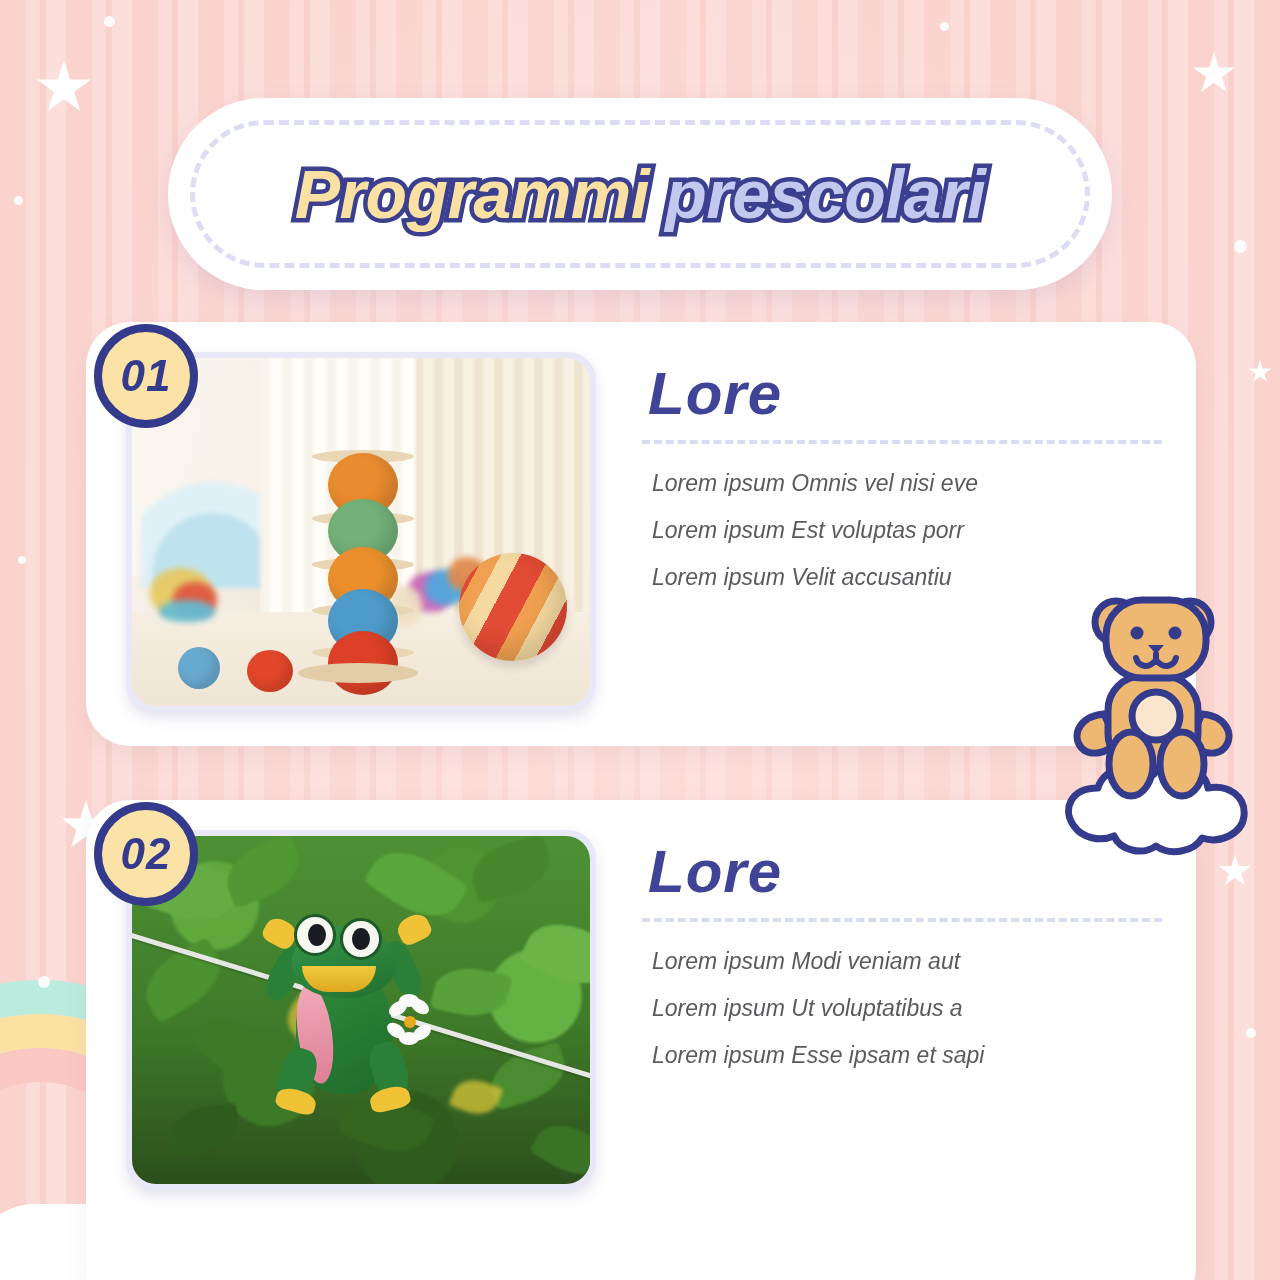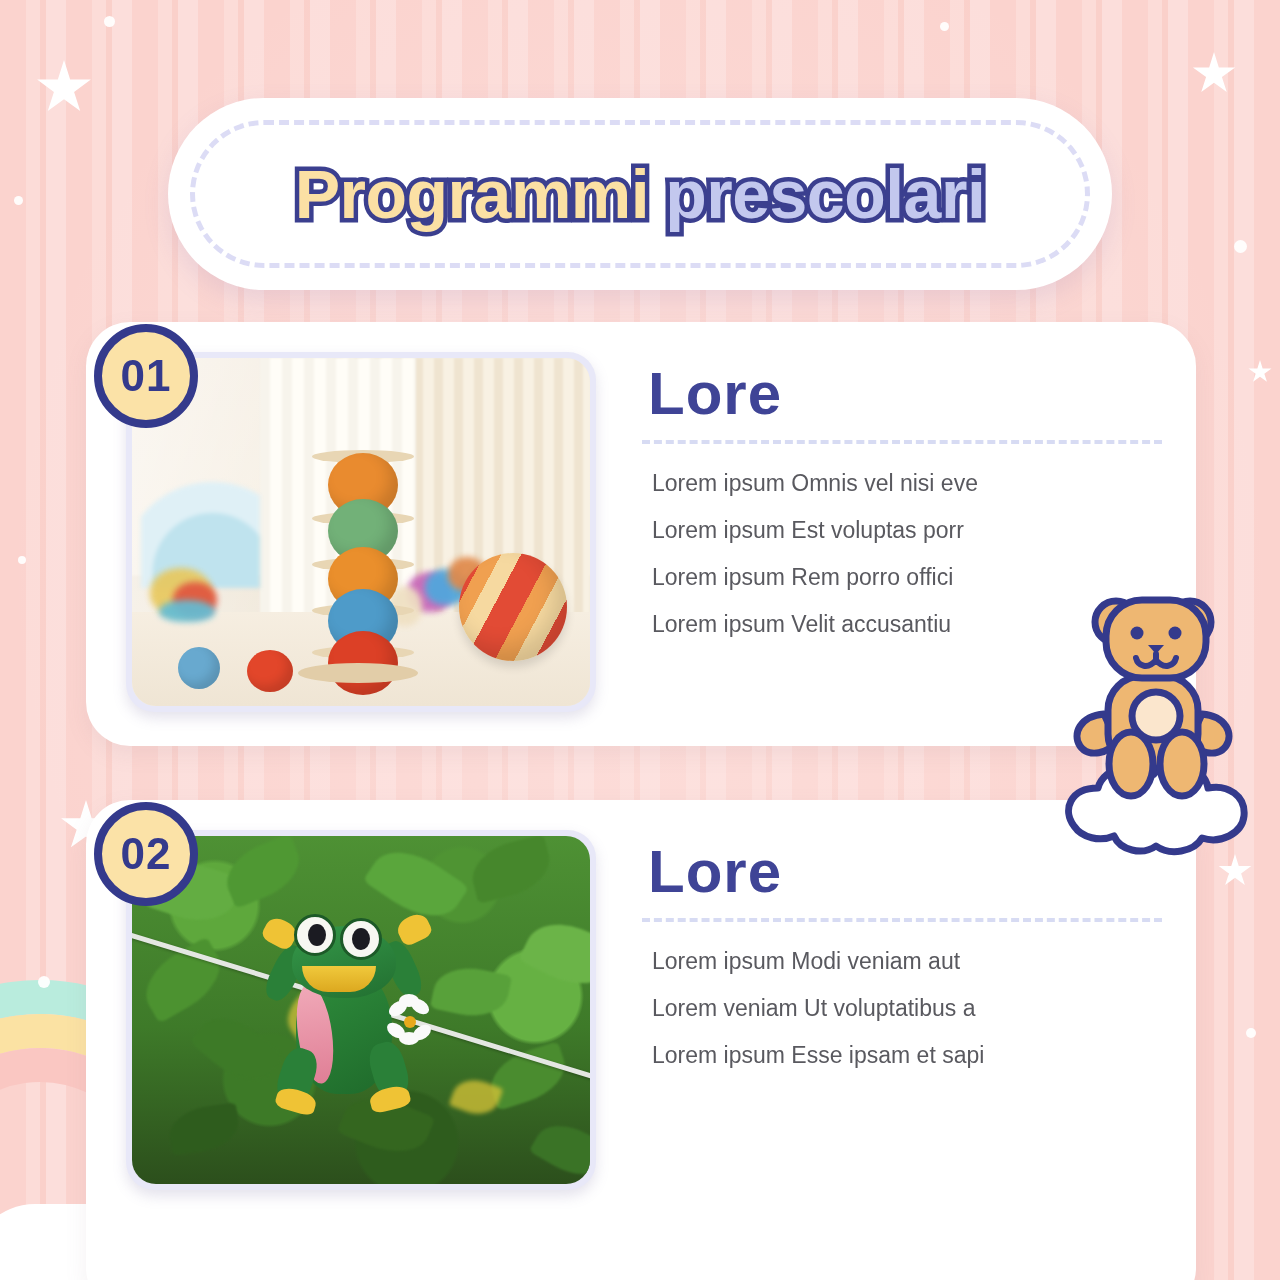--- a/index.html
+++ b/index.html
@@ -10,20 +10,21 @@
     overflow: hidden;
     font-family: "Liberation Sans", sans-serif;
   }
 
   #stage {
     position: relative;
     width: 1280px;
     height: 1280px;
     background: #fbd5d0;
     overflow: hidden;
+    font-style: italic;
   }
 
   
   .bg-stripes {
     position: absolute;
     inset: 0;
     background:
       repeating-linear-gradient(
         to right,
         #fbd3ce 0px,
@@ -455,21 +456,20 @@
         <div class="smallball" style="left:25%; bottom:4%; width:46px; height:42px; background:#e2462a;"></div>
       </div>
     </div>
 
     <div class="col">
       <div class="col-title">Lore</div>
       <div class="col-rule"></div>
       <ul class="bullets">
         <li>Lorem ipsum Omnis vel nisi eve</li>
         <li>Lorem ipsum Est voluptas porr</li>
-        <li>Lorem ipsum Rem porro offici</li>
         <li>Lorem ipsum Velit accusantiu</li>
       </ul>
     </div>
   </div>
 
   <div class="card card-2">
 
     <div class="photo-wrap">
       <div class="badge">02</div>
       <div class="photo ph2">
@@ -518,21 +518,21 @@
           </div>
         </div>
       </div>
     </div>
 
     <div class="col">
       <div class="col-title">Lore</div>
       <div class="col-rule"></div>
       <ul class="bullets">
         <li>Lorem ipsum Modi veniam aut</li>
-        <li>Lorem veniam Ut voluptatibus a</li>
+        <li>Lorem ipsum Ut voluptatibus a</li>
         <li>Lorem ipsum Esse ipsam et sapi</li>
       </ul>
     </div>
   </div>
 
   <svg class="teddy" viewBox="0 0 200 270">
 
     <path d="M40 200 C12 200 4 222 16 238 C24 250 42 254 56 248
              C62 262 84 268 98 258 C112 268 136 264 144 250
              C162 256 184 246 186 228 C188 208 170 196 150 200

